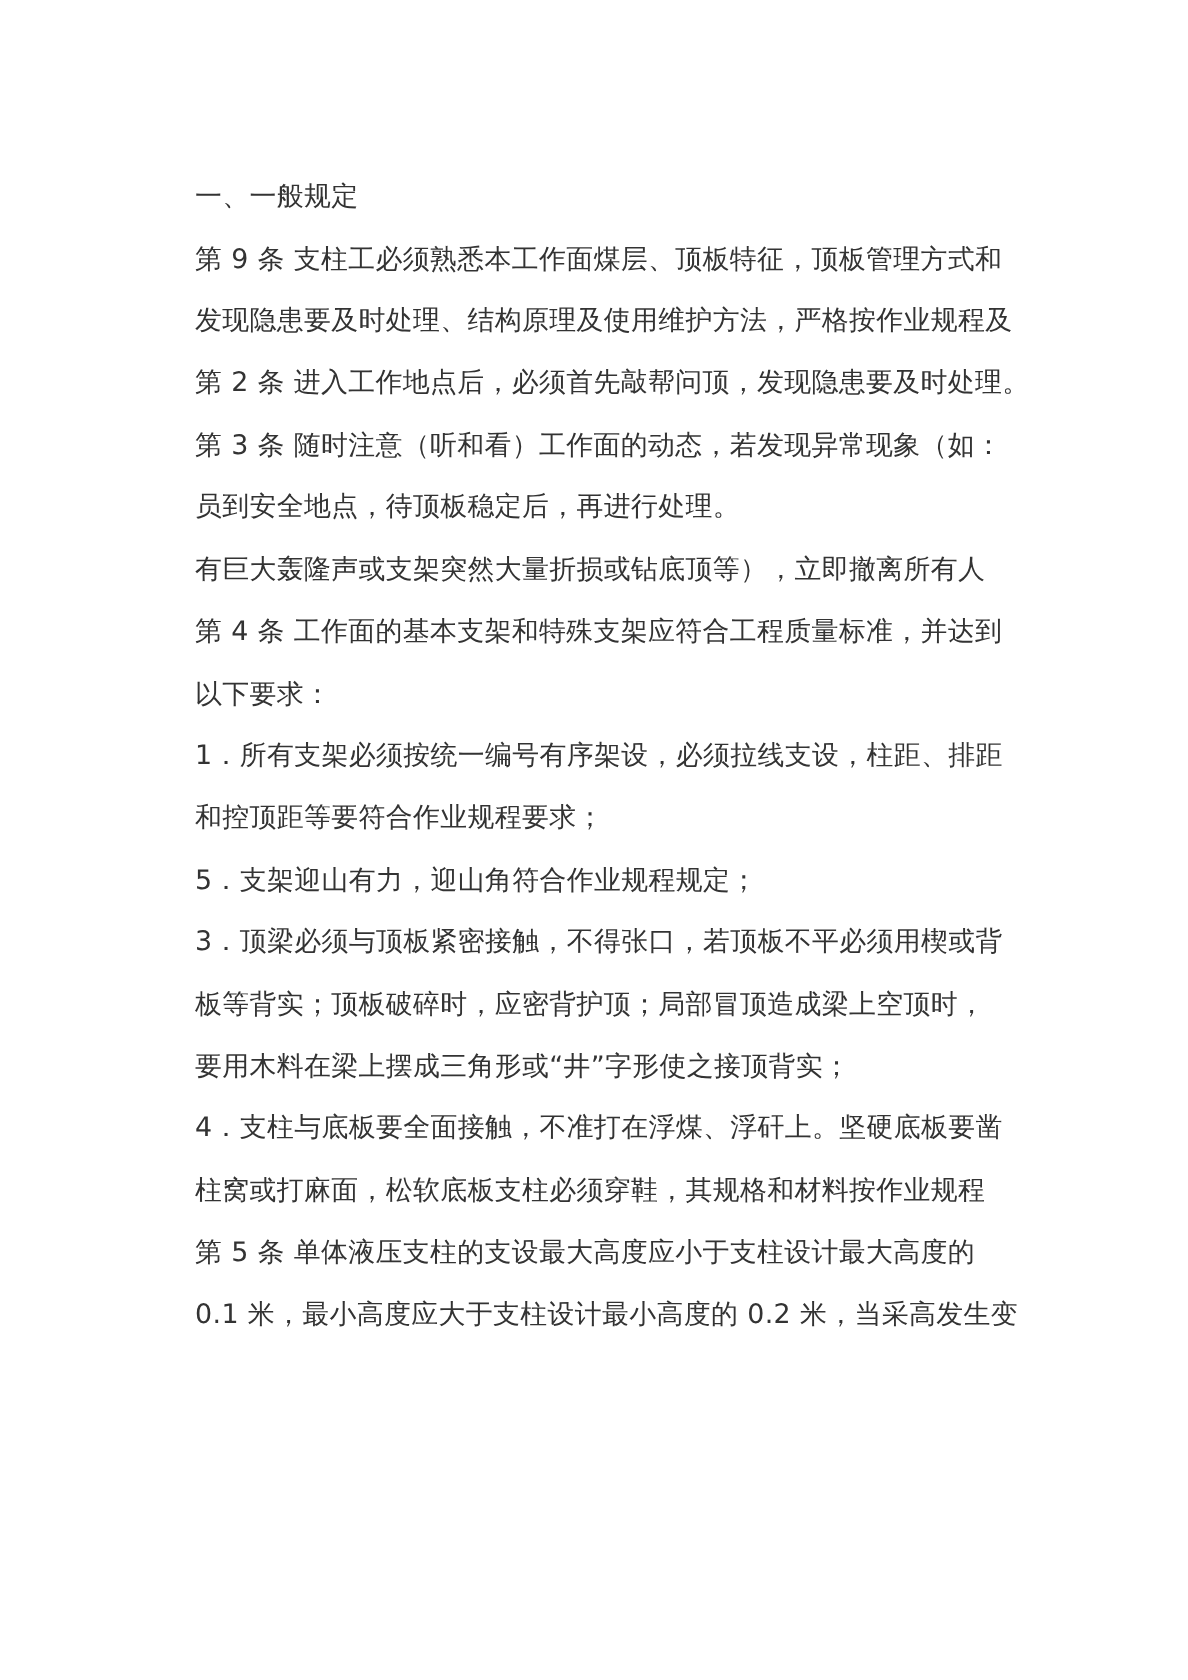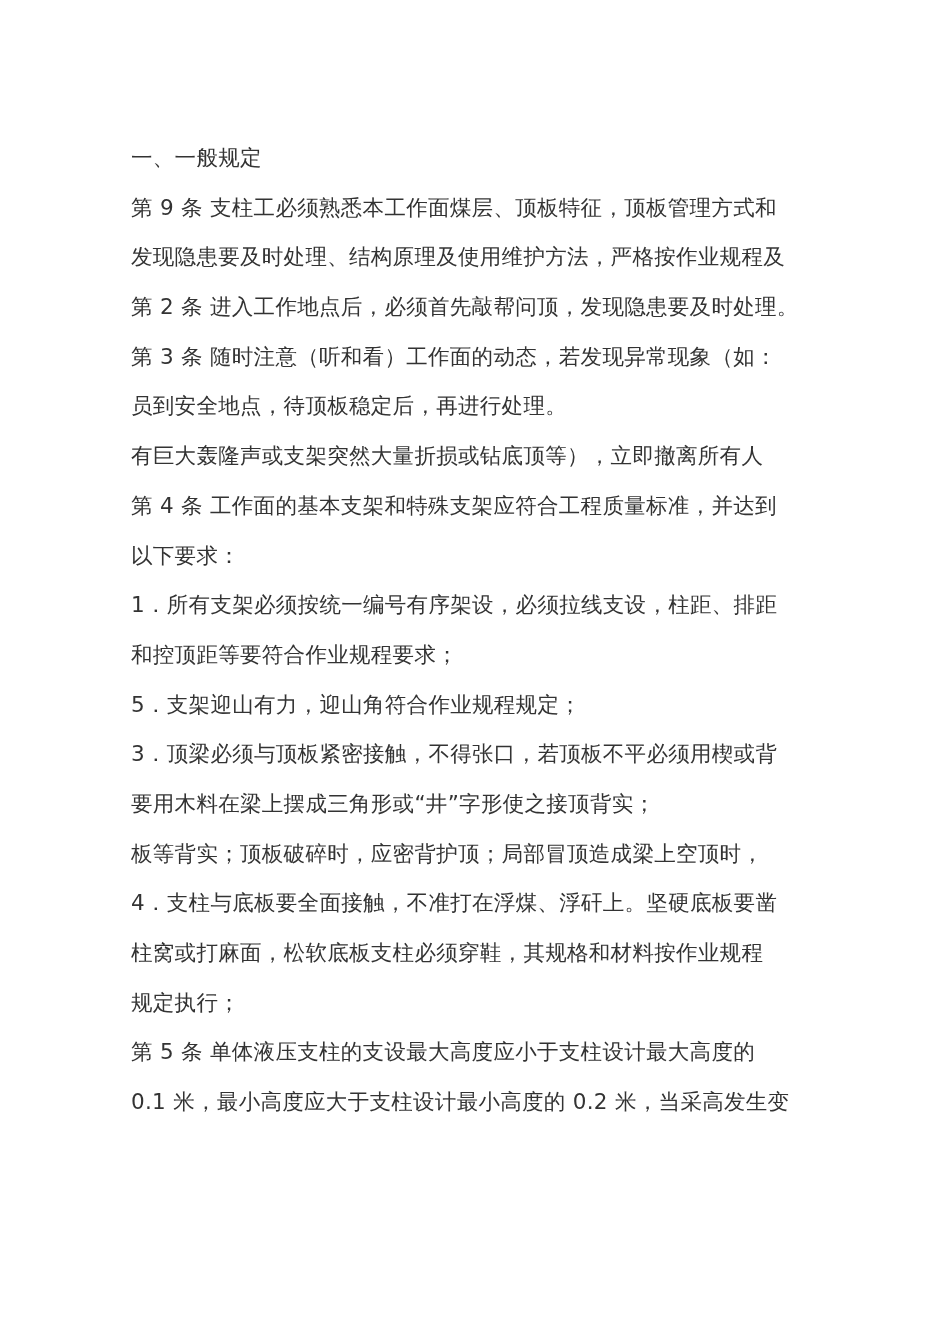--- a/index.html
+++ b/index.html
@@ -8,21 +8,21 @@
       background: #ffffff;
     }
     body {
       width: 950px;
       height: 1344px;
       overflow: hidden;
       position: relative;
     }
     .page {
       position: absolute;
-      left: 131px;
+      left: 156px;
       top: 133px;
       width: 665px;
       color: #333333;
       font-family: "DejaVu Sans", "Liberation Sans", sans-serif;
       font-size: 21.5px;
       line-height: 49.7px;
       letter-spacing: 0.3px;
     }
     .line {
       display: block;
@@ -40,20 +40,19 @@
   <span class="line">第 2 条 进入工作地点后，必须首先敲帮问顶，发现隐患要及时处理。</span>
   <span class="line">第 3 条 随时注意（听和看）工作面的动态，若发现异常现象（如：</span>
   <span class="line">员到安全地点，待顶板稳定后，再进行处理。</span>
   <span class="line">有巨大轰隆声或支架突然大量折损或钻底顶等），立即撤离所有人</span>
   <span class="line">第 4 条 工作面的基本支架和特殊支架应符合工程质量标准，并达到</span>
   <span class="line">以下要求：</span>
   <span class="line">1．所有支架必须按统一编号有序架设，必须拉线支设，柱距、排距</span>
   <span class="line">和控顶距等要符合作业规程要求；</span>
   <span class="line">5．支架迎山有力，迎山角符合作业规程规定；</span>
   <span class="line">3．顶梁必须与顶板紧密接触，不得张口，若顶板不平必须用楔或背</span>
+  <span class="line">板等背实；顶板破碎时，应密背护顶；局部冒顶造成梁上空顶时，</span>
   <span class="line">要用木料在梁上摆成三角形或“井”字形使之接顶背实；</span>
-  <span class="line">板等背实；顶板破碎时，应密背护顶；局部冒顶造成梁上空顶时，</span>
   <span class="line">4．支柱与底板要全面接触，不准打在浮煤、浮矸上。坚硬底板要凿</span>
   <span class="line">柱窝或打麻面，松软底板支柱必须穿鞋，其规格和材料按作业规程</span>
-  <span class="line">规定执行；</span>
   <span class="line">第 5 条 单体液压支柱的支设最大高度应小于支柱设计最大高度的</span>
   <span class="line">0.1 米，最小高度应大于支柱设计最小高度的 0.2 米，当采高发生变</span>
 </div>
 
 </body></html>

